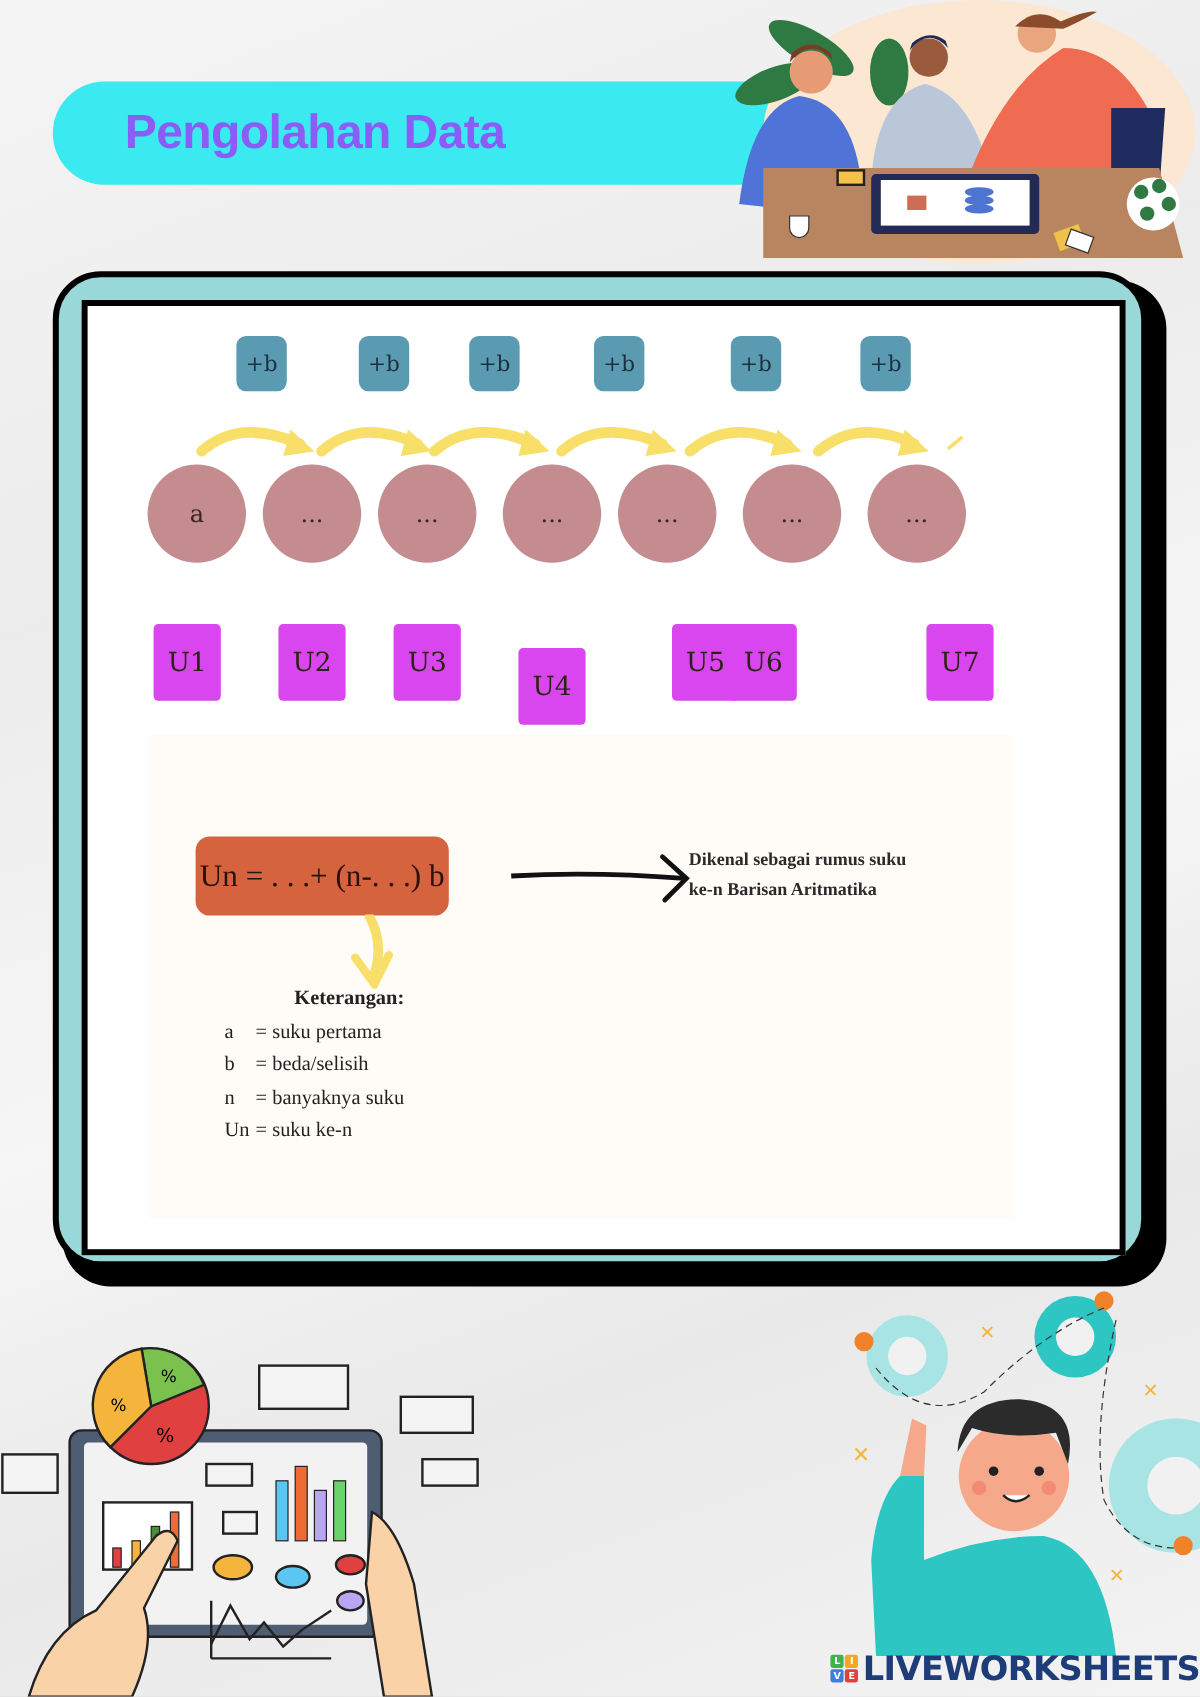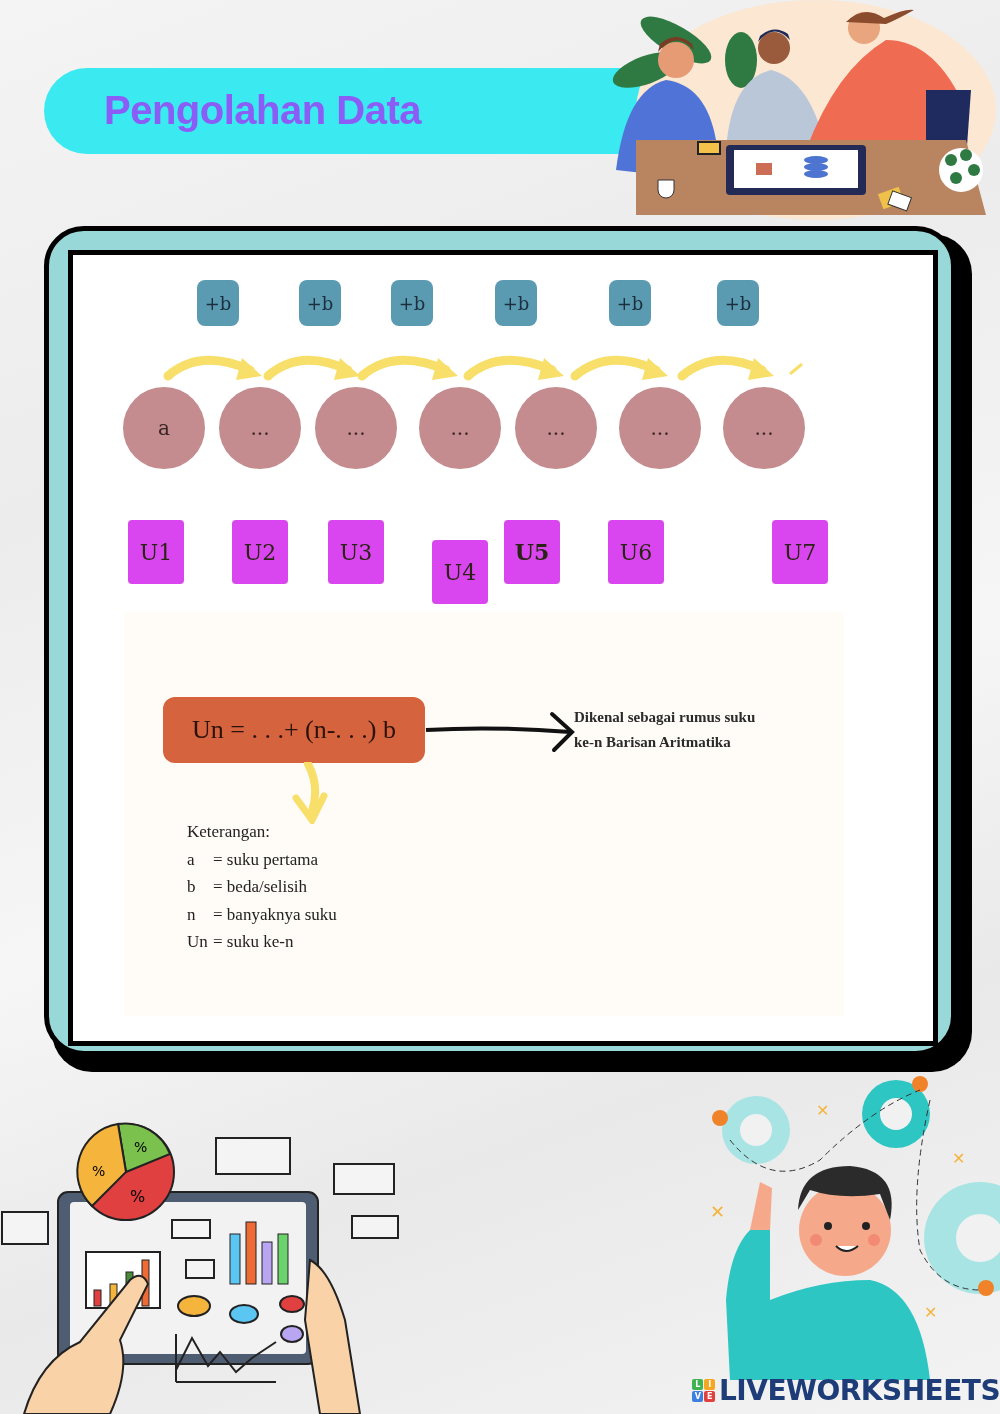--- a/index.html
+++ b/index.html
@@ -45,34 +45,34 @@
     width: 82px; height: 82px; border-radius: 50%; background: #c48c8f;
     display: flex; align-items: center; justify-content: center;
     font-size: 20px; color: #3a2424;
   }
   .u-box {
     width: 56px; height: 64px; background: #d946ef; border-radius: 4px;
     display: flex; align-items: center; justify-content: center;
     font-size: 22px; color: #2a2414;
   }
   .formula-box {
-    left: 163px; top: 697px; width: 262px; height: 66px; background: #d4633e;
+    left: 163px; top: 697px; width: 211px; height: 66px; background: #d4633e;
     border-radius: 12px; display: flex; align-items: center; justify-content: center;
     font-size: 26px; color: #2a120a; font-family: "Liberation Serif", serif;
   }
   .desc {
     left: 574px; top: 705px; width: 264px; text-align: left;
     font-size: 15px; font-weight: bold; line-height: 25px; color: #2a2a2a;
     font-family: "Liberation Serif", serif;
   }
   .legend {
     left: 187px; top: 818px; font-size: 17px; line-height: 27.5px; color: #222;
     font-family: "Liberation Serif", serif;
   }
-  .legend .head { font-weight: normal; }
+  .legend .head { font-weight: bold; text-align: right; }
   .legend .row span.k { display: inline-block; width: 26px; }
 
   .watermark {
     left: 692px; top: 1374px; display: flex; align-items: center; gap: 4px;
     font-family: "DejaVu Sans", sans-serif; font-weight: bold; font-size: 28px; color: #1d3c78;
     letter-spacing: -0.5px;
   }
   .wm-logo { display: grid; grid-template-columns: 11px 11px; grid-gap: 1px; }
   .wm-logo span { width: 11px; height: 11px; font-size: 8px; color: #fff; display: flex; align-items: center; justify-content: center; border-radius: 2px; }
 </style>
@@ -152,21 +152,21 @@
 <div class="abs circle" style="left:315px;top:387px;">...</div>
 <div class="abs circle" style="left:419px;top:387px;">...</div>
 <div class="abs circle" style="left:515px;top:387px;">...</div>
 <div class="abs circle" style="left:619px;top:387px;">...</div>
 <div class="abs circle" style="left:723px;top:387px;">...</div>
 
 <div class="abs u-box" style="left:128px;top:520px;">U1</div>
 <div class="abs u-box" style="left:232px;top:520px;">U2</div>
 <div class="abs u-box" style="left:328px;top:520px;">U3</div>
 <div class="abs u-box" style="left:432px;top:520px;margin-top:20px;">U4</div>
-<div class="abs u-box" style="left:504px;top:520px;font-weight:bold;">U5</div>
+<div class="abs u-box" style="left:560px;top:520px;">U5</div>
 <div class="abs u-box" style="left:608px;top:520px;">U6</div>
 <div class="abs u-box" style="left:772px;top:520px;">U7</div>
 
 <div class="abs formula-box">Un = . . .+ (n-. . .) b</div>
 <svg class="abs" style="left:424px;top:710px;" width="156" height="44">
   <path d="M2 20 Q70 16 146 22" stroke="#111" stroke-width="4" fill="none"></path>
   <path d="M128 4 L148 22 L130 40" stroke="#111" stroke-width="4" fill="none" stroke-linecap="round"></path>
 </svg>
 <div class="abs desc">
   <div>Dikenal sebagai rumus suku</div>

